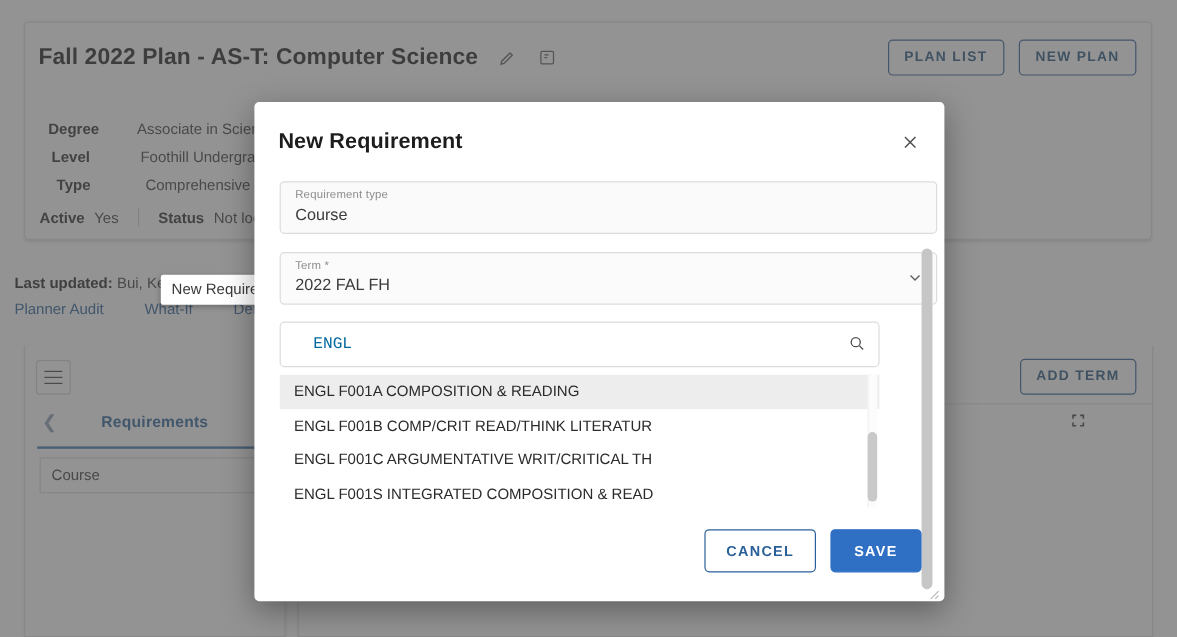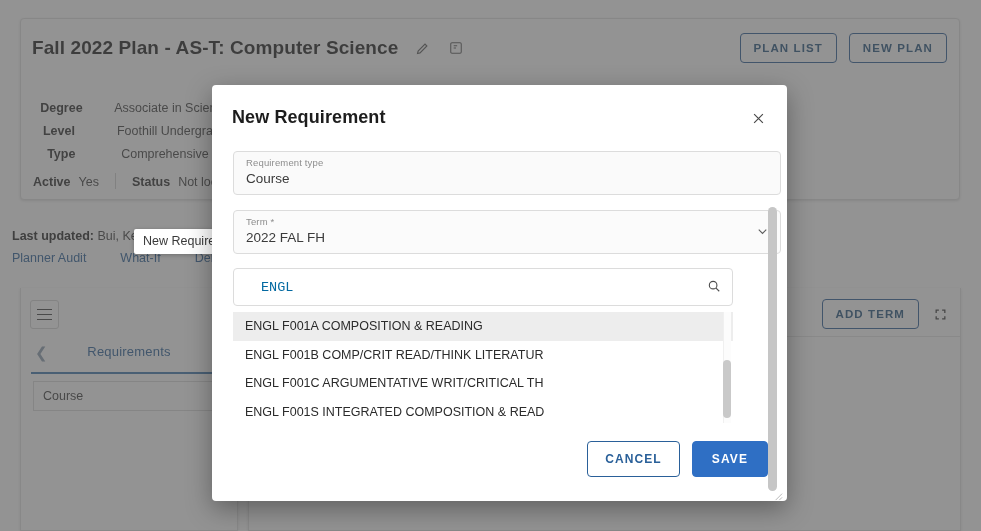--- a/index.html
+++ b/index.html
@@ -105,42 +105,42 @@
   }
   .req-header {
     position: absolute; left: 0; top: 56px; width: 100%;
     display: flex; align-items: center; justify-content: center;
   }
   .req-chevron {
     position: absolute; left: 14px; top: 0; color: #8b9db0; font-size: 15px;
     cursor: pointer; line-height: 18px;
   }
   .req-title {
-    font-size: 13px; font-weight: normal; color: #2a6099; letter-spacing: .2px;
+    font-size: 13px; font-weight: bold; color: #2a6099; letter-spacing: .2px;
   }
   .req-divider {
     position: absolute; left: 10px; top: 84px; width: 208px; height: 2px;
     background: #3e78ad;
   }
   .course-select {
     position: absolute; left: 12px; top: 93px; width: 205px; height: 30px;
     border: 1px solid #dadada; background: #fff;
     display: flex; align-items: center; padding: 0 9px;
     font-size: 12.5px; color: #3a3a3a; cursor: pointer;
   }
   .course-select .caret { margin-left: auto; color: #555; font-size: 12px; }
 
   .right-panel {
     position: absolute; left: 248px; top: 288px; right: 20px; height: 243px;
     background: #ffffff; border: 1px solid #e2e2e2; border-top: none;
     box-shadow: 0 1px 3px rgba(0,0,0,.12);
   }
   .right-toolbar {
     position: absolute; right: 13px; top: 11px;
-    display: flex; align-items: center; gap: 15px;
+    display: flex; align-items: center; gap: 15px; flex-direction: column;
   }
   .expand-icon { color: #3a3a3a; display: flex; cursor: pointer; }
   .right-rule {
     position: absolute; left: 0; top: 48px; width: 100%; height: 1px;
     background: #e4e4e4;
   }
 
   
   #dim-overlay {
     position: absolute; inset: 0;

